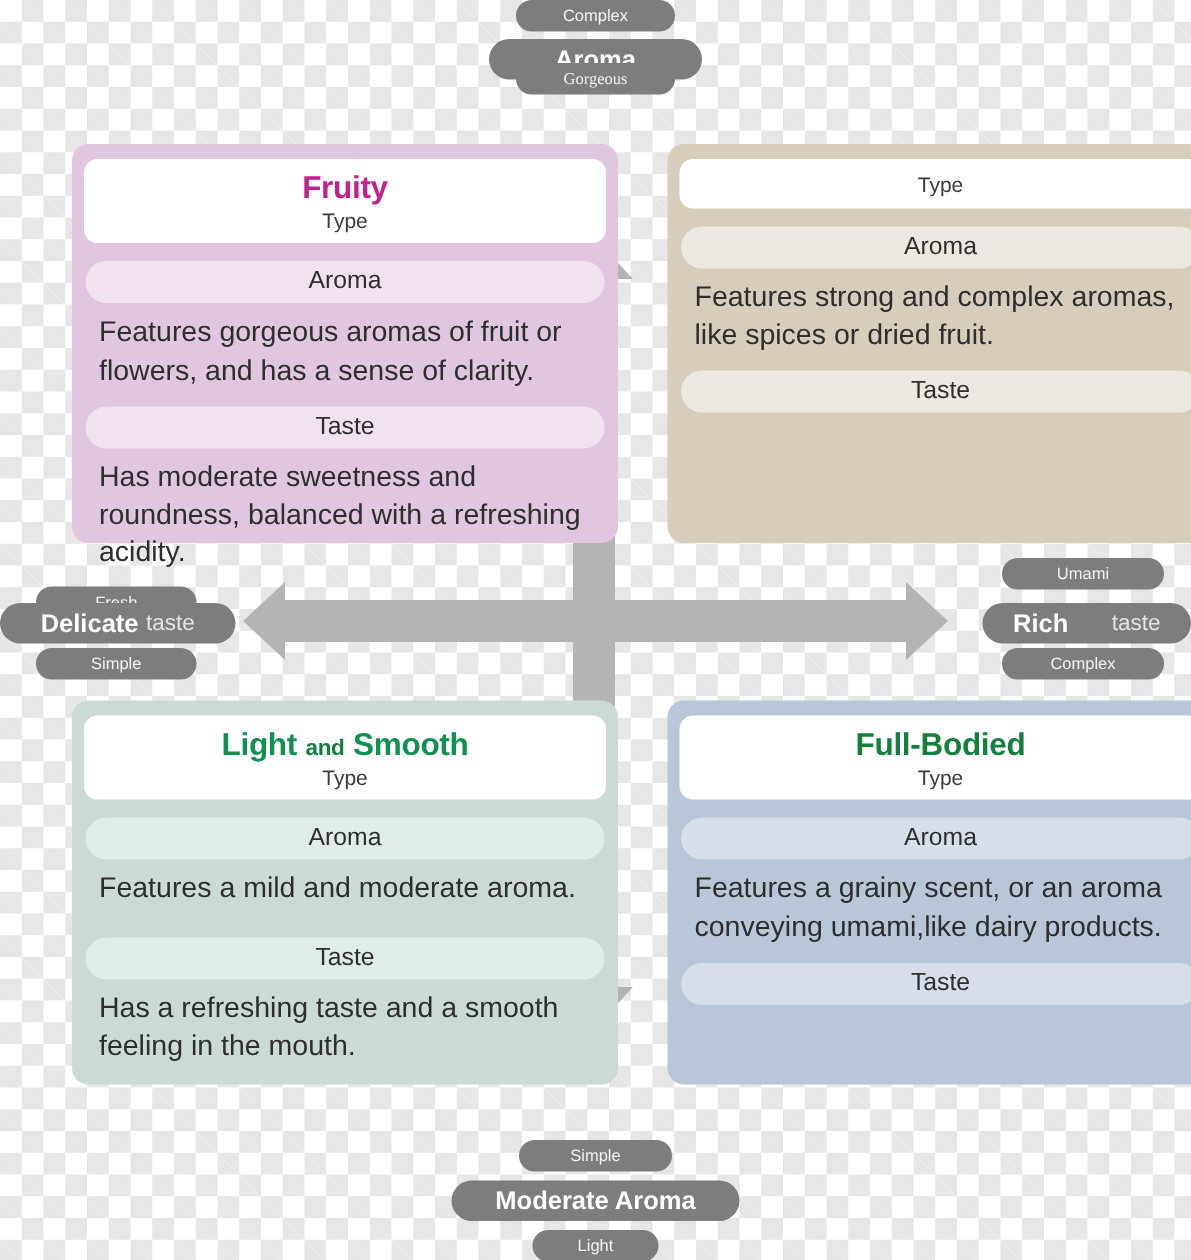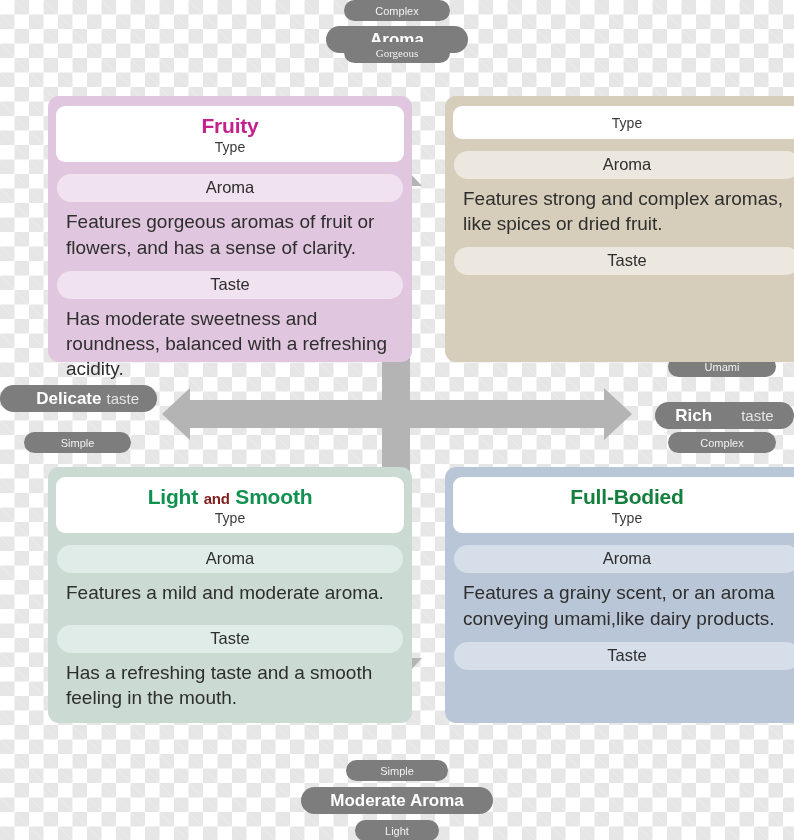--- a/index.html
+++ b/index.html
@@ -109,24 +109,24 @@
   
   #pill-top-complex  { left: 344px; top: 0px;  width: 106px; }
   #pill-top-aroma    { left: 326px; top: 26px; width: 142px; }
   #pill-top-gorgeous { left: 344px; top: 42px; width: 106px; font-family: Liberation Serif, serif; }
   
   #pill-bottom-simple   { left: 346px; top: 760px; width: 102px; }
   #pill-bottom-moderate { left: 301px; top: 787px; width: 192px; }
   #pill-bottom-light    { left: 355px; top: 820px; width: 84px; }
   
   #pill-left-fresh    { left: 24px; top: 391px; width: 107px; }
-  #pill-left-delicate { left: 0px;  top: 385px; width: 157px; justify-content: flex-end; }
+  #pill-left-delicate { left: 0px;  top: 402px; width: 157px; }
   #pill-left-simple   { left: 24px; top: 432px; width: 107px; }
   
-  #pill-right-umami   { left: 668px; top: 356px; width: 108px; }
+  #pill-right-umami   { left: 668px; top: 372px; width: 108px; }
   #pill-right-rich    { left: 655px; top: 402px; width: 139px; gap: 24px; }
   #pill-right-complex { left: 668px; top: 432px; width: 108px; }
 
   
   .card {
     position: absolute;
     width: 364px;
     border-radius: 11px;
     box-sizing: border-box;
     padding: 10px 8px 12px 8px;
@@ -146,21 +146,21 @@
   .card-title .tname {
     font-size: 21px;
     font-weight: bold;
     letter-spacing: -0.2px;
     display: block;
     line-height: 1.12;
   }
   .card-title .tname .conj {
     font-size: 15px;
     font-weight: bold;
-    color: #7f1d1d;
+    color: #15803d;
   }
   .card-title .tsub {
     font-size: 14px;
     color: #3b3b3b;
     display: block;
     line-height: 1.2;
     margin-top: 1px;
   }
 
   .sec-head {

